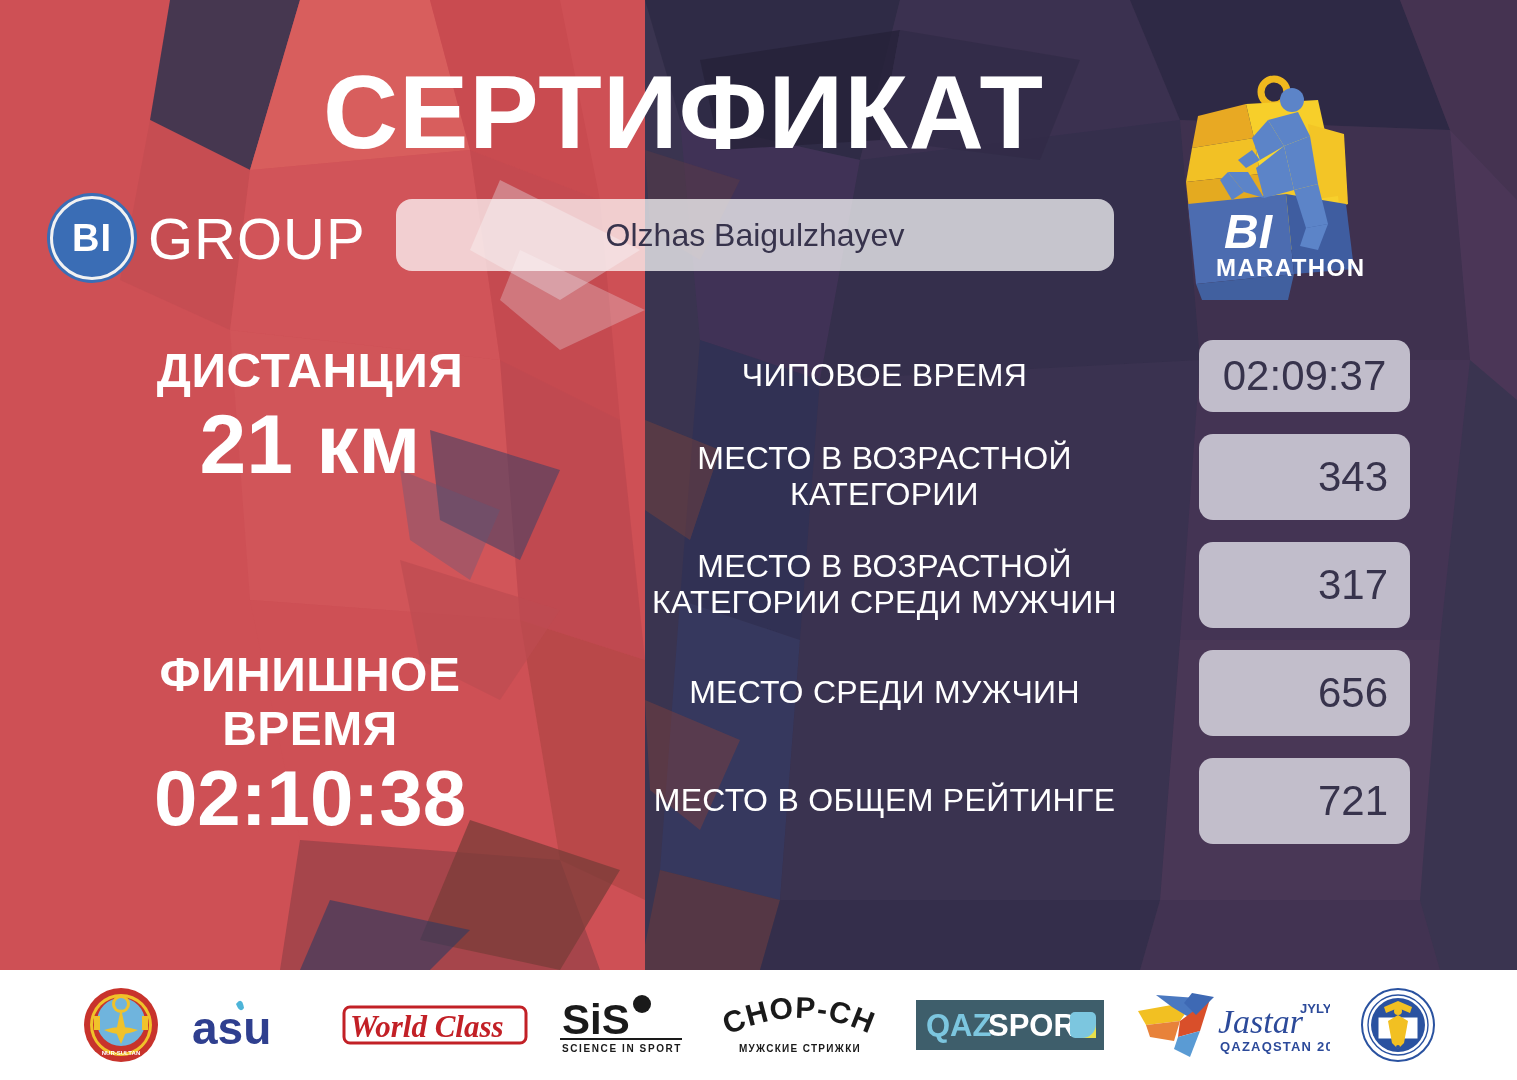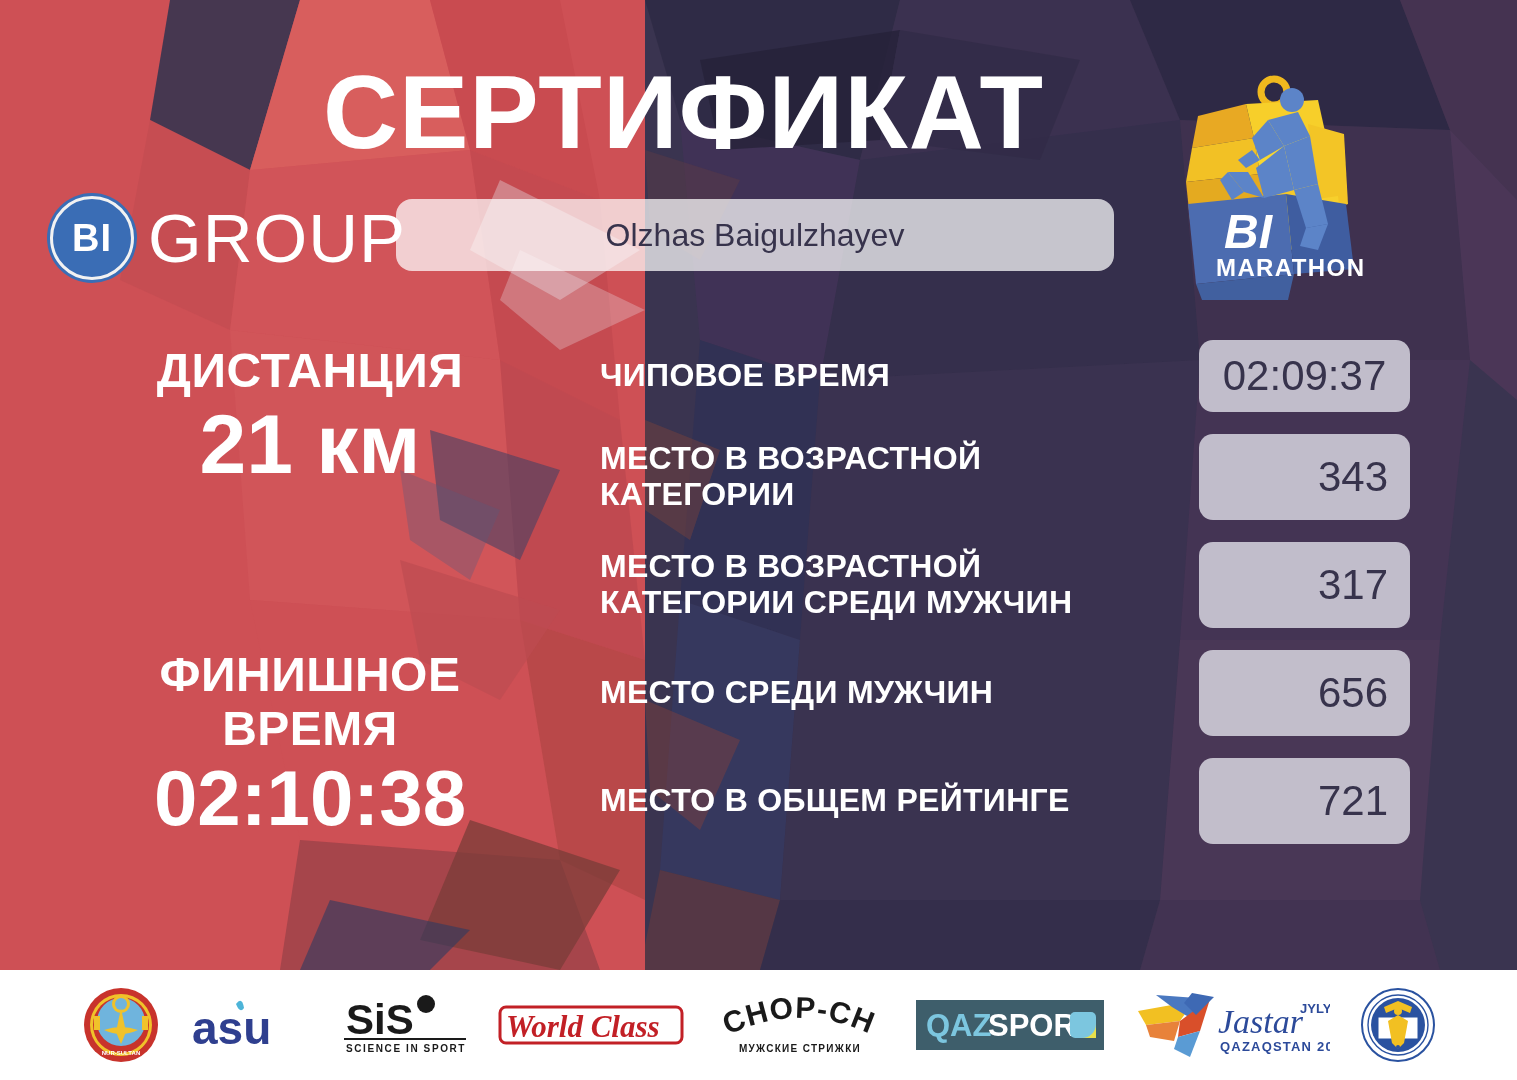--- a/index.html
+++ b/index.html
@@ -51,21 +51,21 @@
     display: flex; align-items: center; gap: 14px;
   }
   .bi-circle {
     width: 84px; height: 84px; border-radius: 50%;
     background: #3a6db5;
     border: 3px solid #f2f2f2;
     box-shadow: 0 0 0 3px #3a6db5;
     display: flex; align-items: center; justify-content: center;
     color: #ffffff; font-size: 38px; font-weight: bold; letter-spacing: 1px;
   }
-  .bi-word { color: #ffffff; font-size: 69px; font-weight: 500; letter-spacing: 1px; }
+  .bi-word { color: #ffffff; font-size: 58px; font-weight: 500; letter-spacing: 1px; }
 
   .name-pill {
     position: absolute; left: 396px; top: 199px;
     width: 718px; height: 72px; border-radius: 16px;
     background: rgba(255,255,255,0.72);
     display: flex; align-items: center; justify-content: center;
     color: #37334c; font-size: 32px; font-weight: 400;
   }
 
   .marathon-logo { position: absolute; left: 1168px; top: 64px; width: 212px; height: 240px; }
@@ -75,22 +75,22 @@
   .lb-distance { top: 344px; }
   .lb-finish { top: 648px; }
   .lb-label { font-size: 48px; font-weight: bold; line-height: 1.12; letter-spacing: 0.5px; }
   .lb-value { font-size: 78px; font-weight: bold; line-height: 1.1; }
   .lb-value-dist { font-size: 84px; }
 
   
   .stats { position: absolute; left: 600px; top: 340px; width: 810px; }
   .stat-row { display: flex; align-items: center; justify-content: flex-end; margin-bottom: 22px; }
   .stat-label {
-    color: #ffffff; font-size: 32px; font-weight: bold;
-    text-align: left; line-height: 1.12; letter-spacing: 0.3px;
+    color: #ffffff; font-size: 32px; font-weight: normal;
+    text-align: center; line-height: 1.12; letter-spacing: 0.3px;
     padding-right: 30px; flex: 1;
   }
   .stat-pill {
     width: 211px; height: 72px; border-radius: 14px;
     background: rgba(232,232,240,0.76);
     display: flex; align-items: center; justify-content: flex-end;
     padding-right: 22px;
     color: #37334c; font-size: 42px; font-weight: 400;
     flex: none;
   }
@@ -265,32 +265,32 @@
     </div>
 
     <div class="sponsor">
       <svg width="122" height="62" viewBox="0 0 122 62">
         <path d="M46 10 Q52 2 54 14 Q50 20 46 10 Z" fill="#4db4d8"></path>
         <text x="2" y="50" font-family="Liberation Sans, sans-serif" font-size="46" font-weight="bold" fill="#2f3f8f">asu</text>
       </svg>
     </div>
 
     <div class="sponsor">
+      <svg width="186" height="56" viewBox="0 0 186 56">
+        <rect x="2" y="10" width="182" height="36" rx="6" fill="#ffffff" stroke="#c22026" stroke-width="3"></rect>
+        <text x="8" y="40" font-family="Liberation Serif, serif" font-size="31" font-weight="bold" font-style="italic" fill="#c22026">World Class</text>
+      </svg>
+    </div>
+
+    <div class="sponsor">
       <svg width="126" height="62" viewBox="0 0 126 62">
         <circle cx="84" cy="10" r="9" fill="#1a1a1a"></circle>
         <text x="4" y="40" font-family="Liberation Sans, sans-serif" font-size="42" font-weight="bold" fill="#1a1a1a">SiS</text>
         <rect x="2" y="44" width="122" height="2" fill="#1a1a1a"></rect>
         <text x="4" y="58" font-family="Liberation Sans, sans-serif" font-size="10" font-weight="bold" letter-spacing="1.6" fill="#1a1a1a">SCIENCE IN SPORT</text>
-      </svg>
-    </div>
-
-    <div class="sponsor">
-      <svg width="186" height="56" viewBox="0 0 186 56">
-        <rect x="2" y="10" width="182" height="36" rx="6" fill="#ffffff" stroke="#c22026" stroke-width="3"></rect>
-        <text x="8" y="40" font-family="Liberation Serif, serif" font-size="31" font-weight="bold" font-style="italic" fill="#c22026">World Class</text>
       </svg>
     </div>
 
     <div class="sponsor">
       <svg width="172" height="62" viewBox="0 0 172 62">
         <path id="arcCC" d="M8 44 Q86 4 164 44" fill="none"></path>
         <text font-family="Liberation Sans, sans-serif" font-size="30" font-weight="bold" fill="#1a1a1a" letter-spacing="1">
           <textPath href="#arcCC" startOffset="4%">CHOP-CHOP</textPath>
         </text>
         <text x="86" y="58" text-anchor="middle" font-family="Liberation Sans, sans-serif" font-size="10" font-weight="bold" letter-spacing="1.3" fill="#1a1a1a">МУЖСКИЕ СТРИЖКИ</text>

